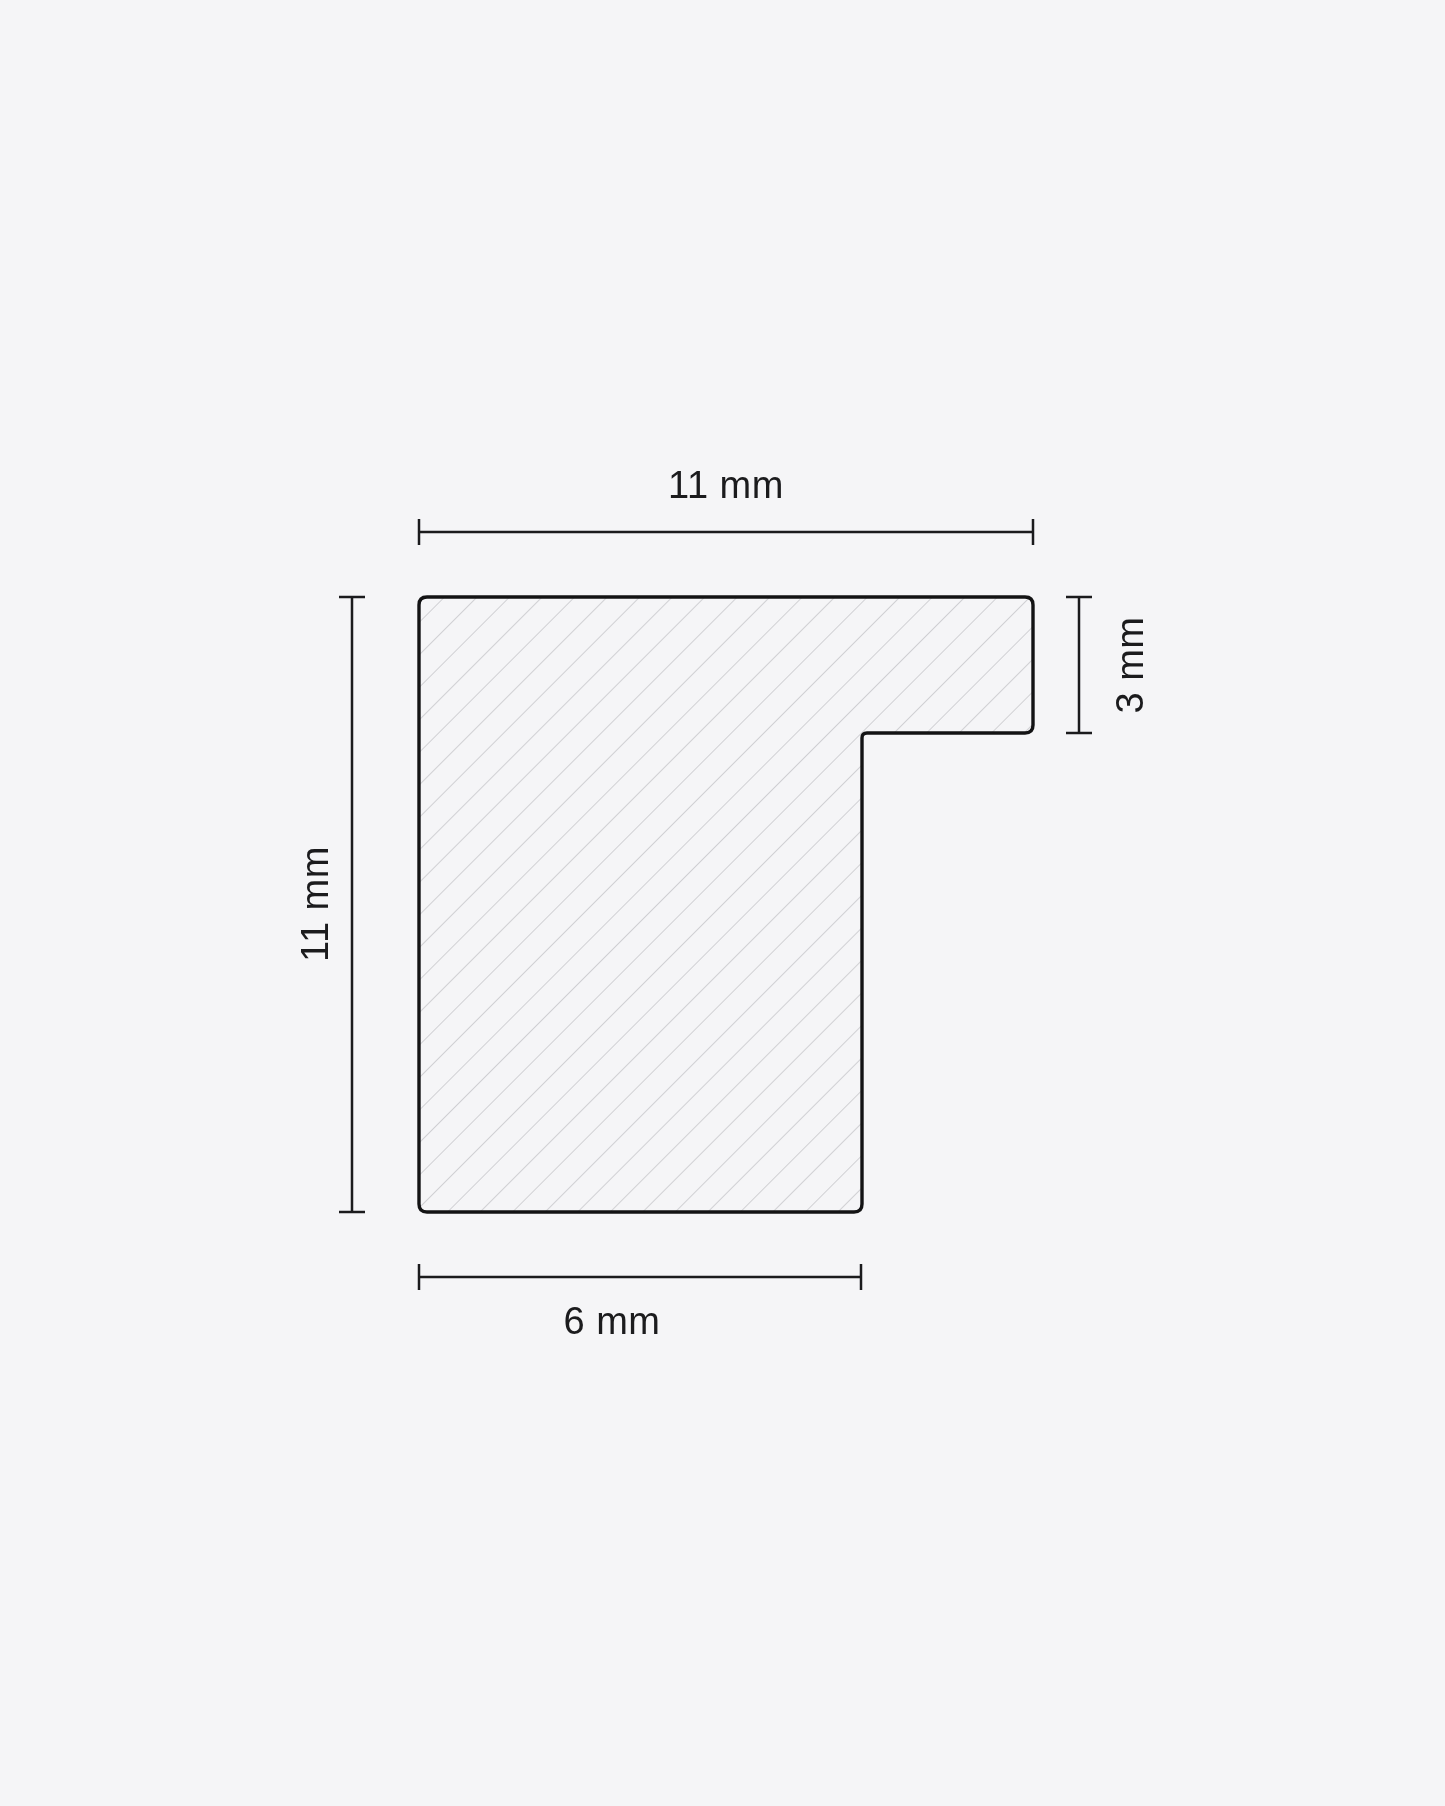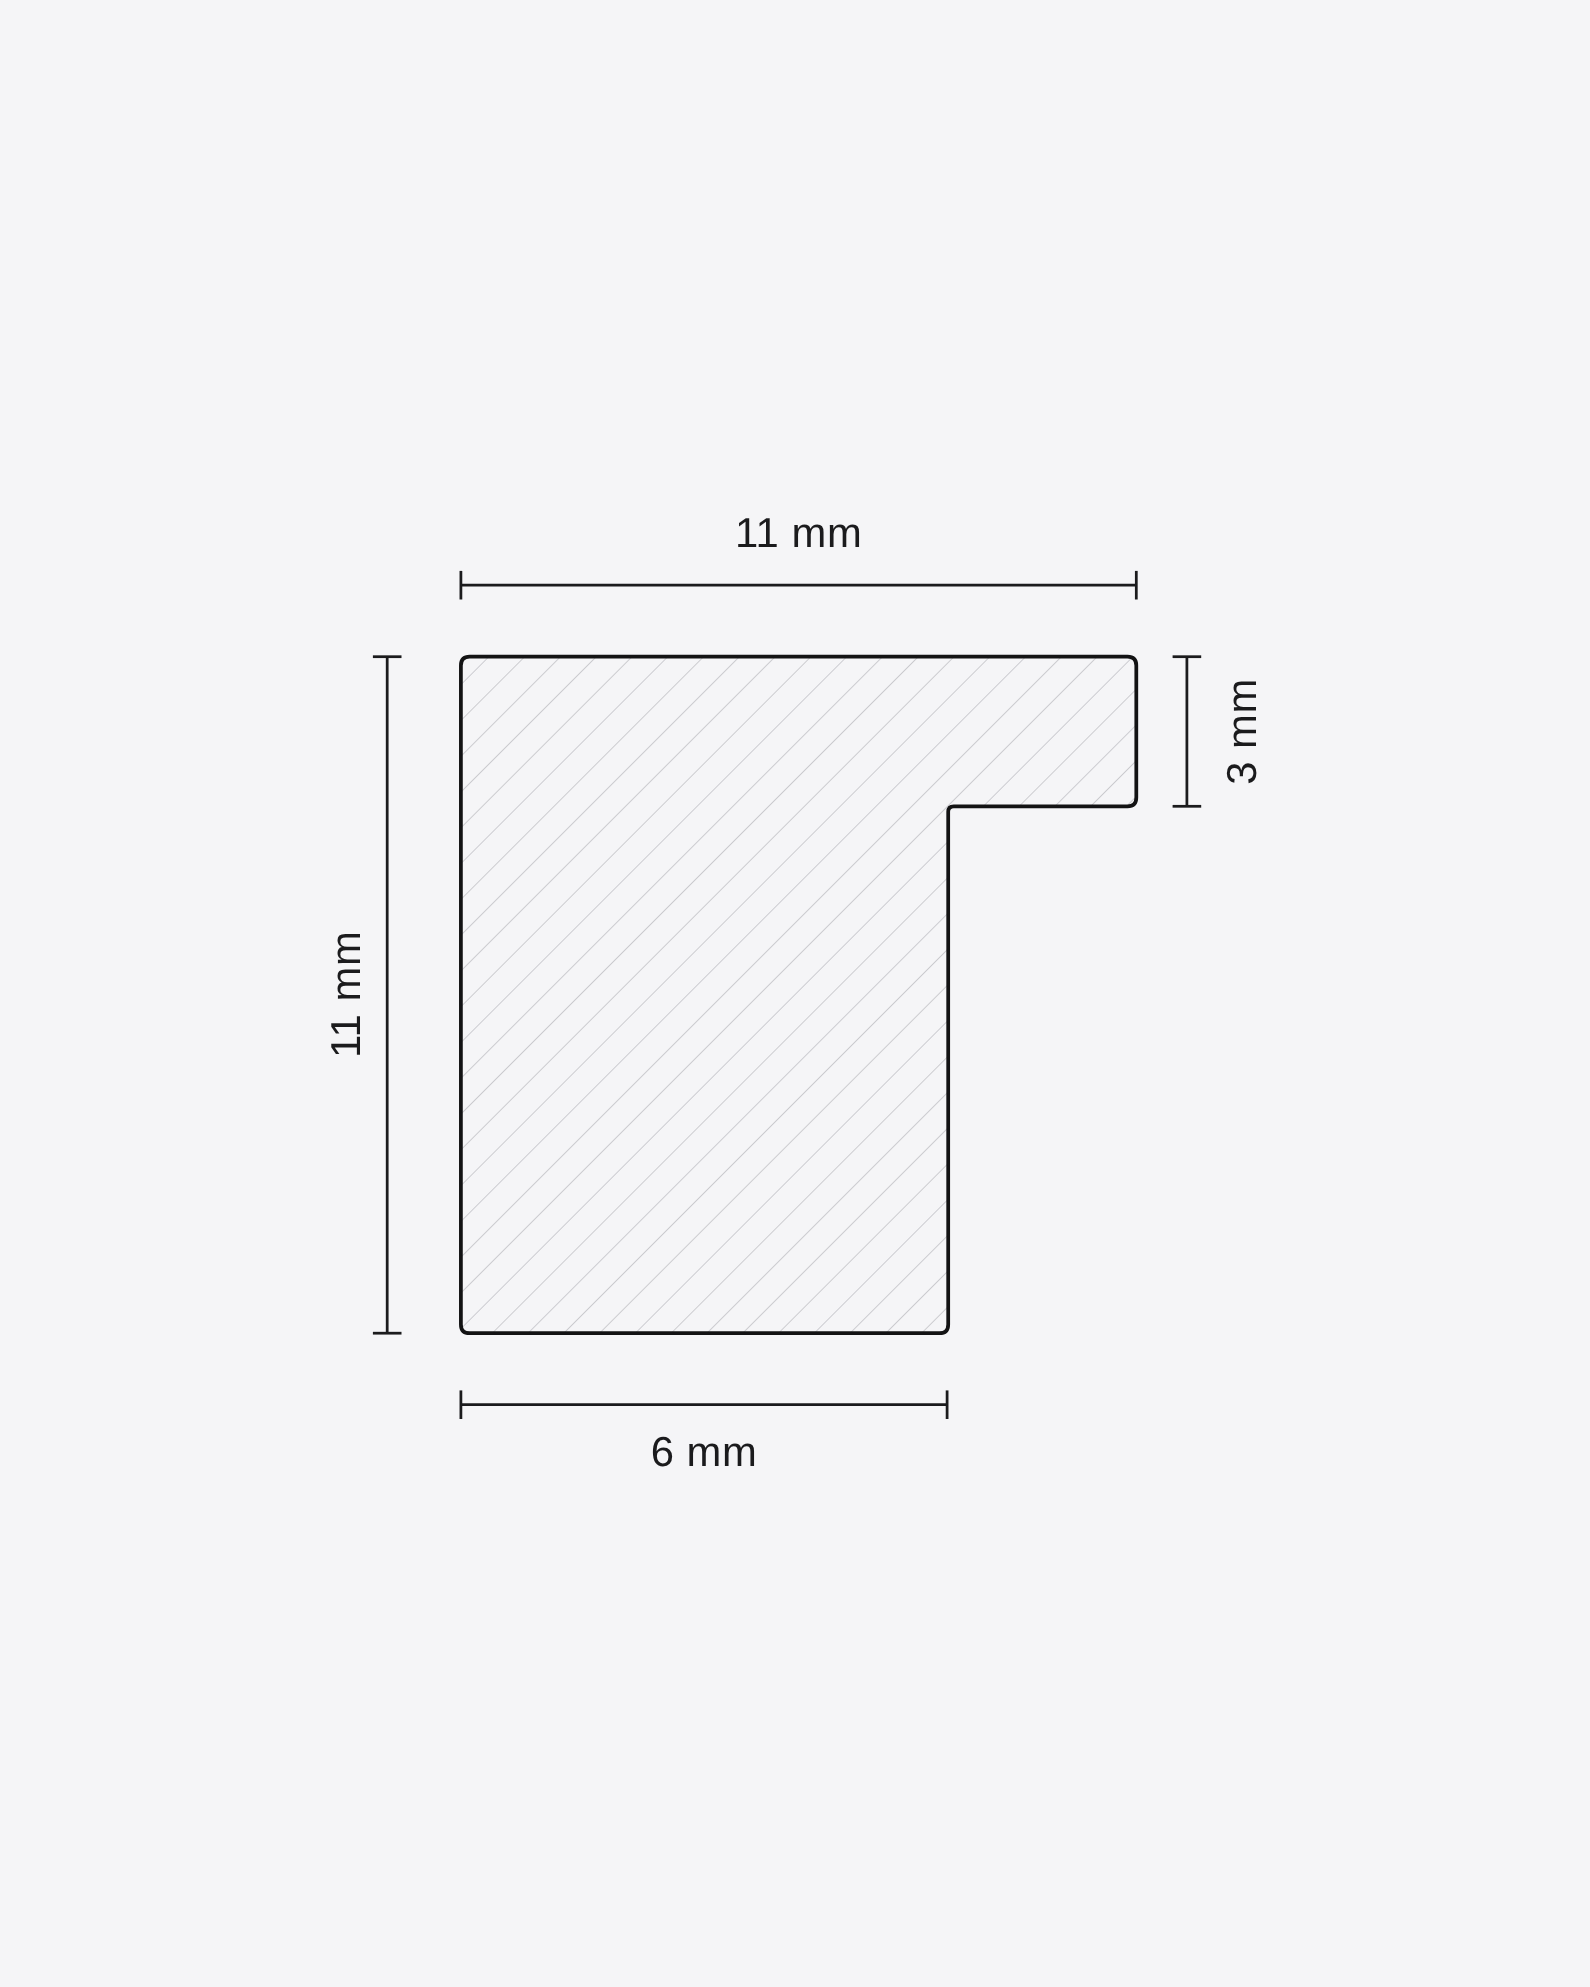--- a/index.html
+++ b/index.html
@@ -29,21 +29,21 @@
     transform: translate(-50%, -50%);
     line-height: 1;
     letter-spacing: 0.5px;
   }
   .dim-label.vertical {
     transform: translate(-50%, -50%) rotate(-90deg);
   }
   .label-top    { left: 726px;  top: 485px;  }
   .label-left   { left: 315px;  top: 904px;  }
   .label-right  { left: 1130px; top: 665px;  }
-  .label-bottom { left: 640px;  top: 1321px; }
+  .label-bottom { left: 612px;  top: 1321px; }
 </style>
 </head>
 <body>
 
 <div class="canvas">
 
   <svg width="1445" height="1806" viewBox="0 0 1445 1806">
     <defs>
       <pattern id="hatch" patternUnits="userSpaceOnUse" width="23" height="23" patternTransform="rotate(45)">
         <line x1="0" y1="0" x2="0" y2="23" stroke="#c7c7cb" stroke-width="1.6"></line>

